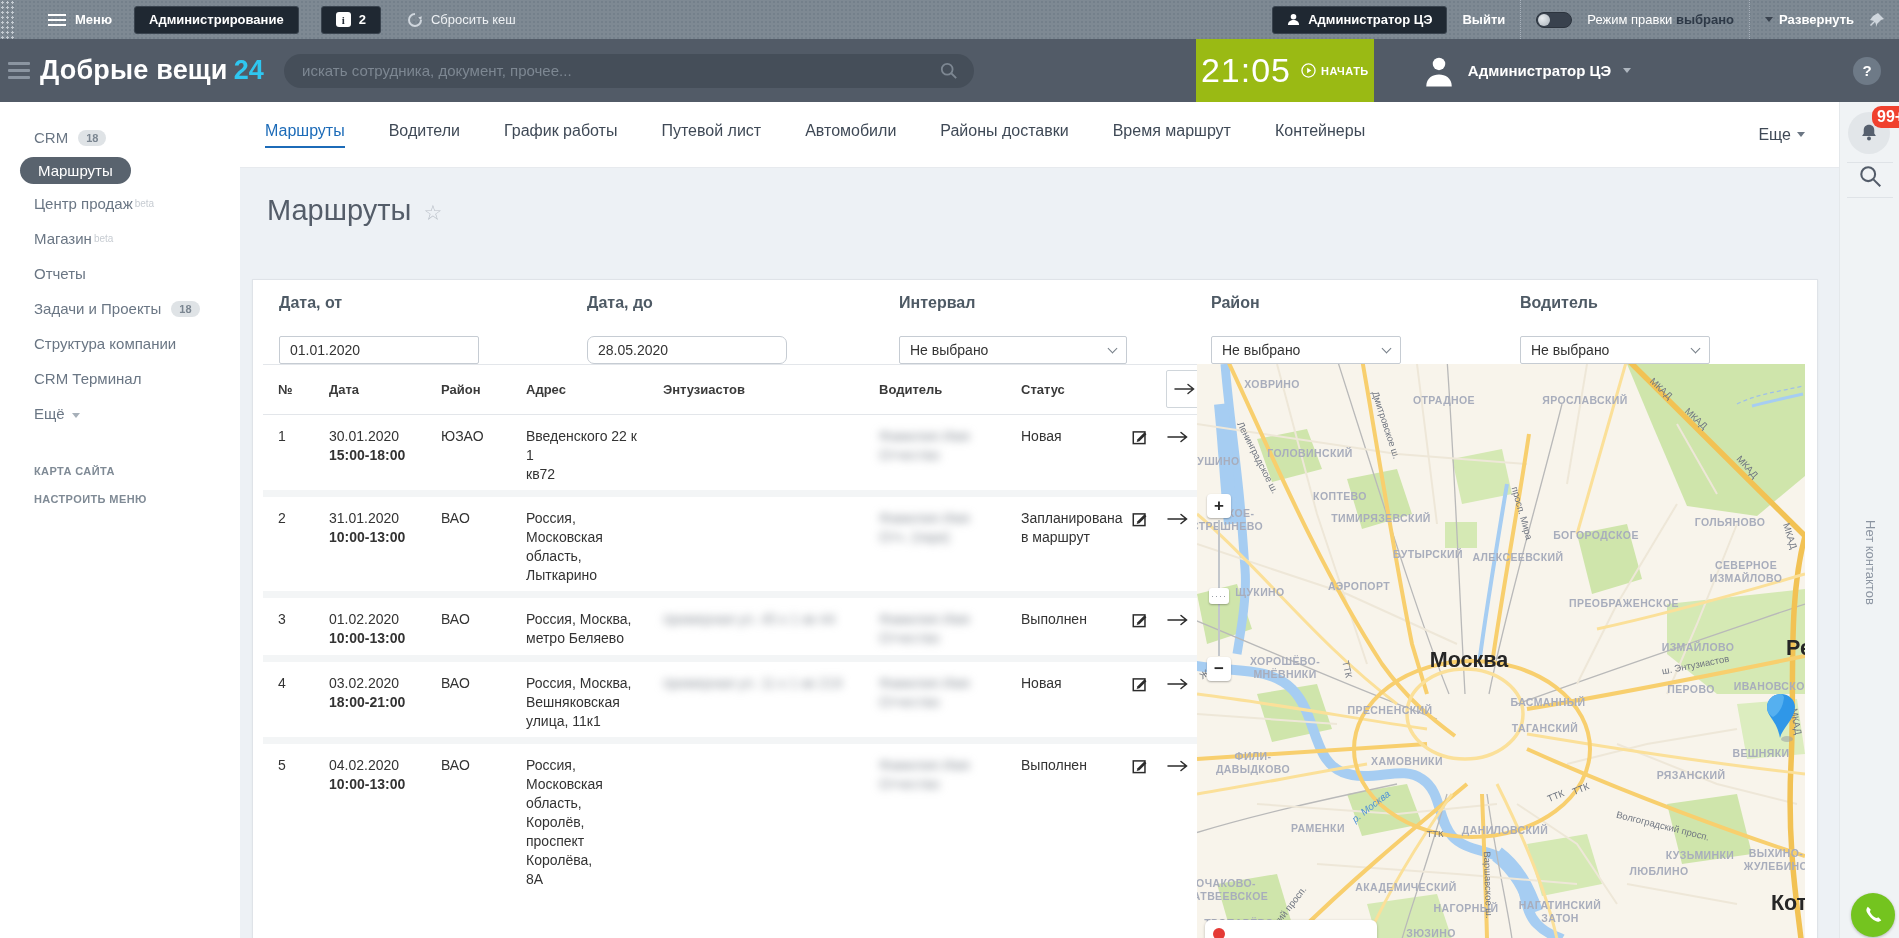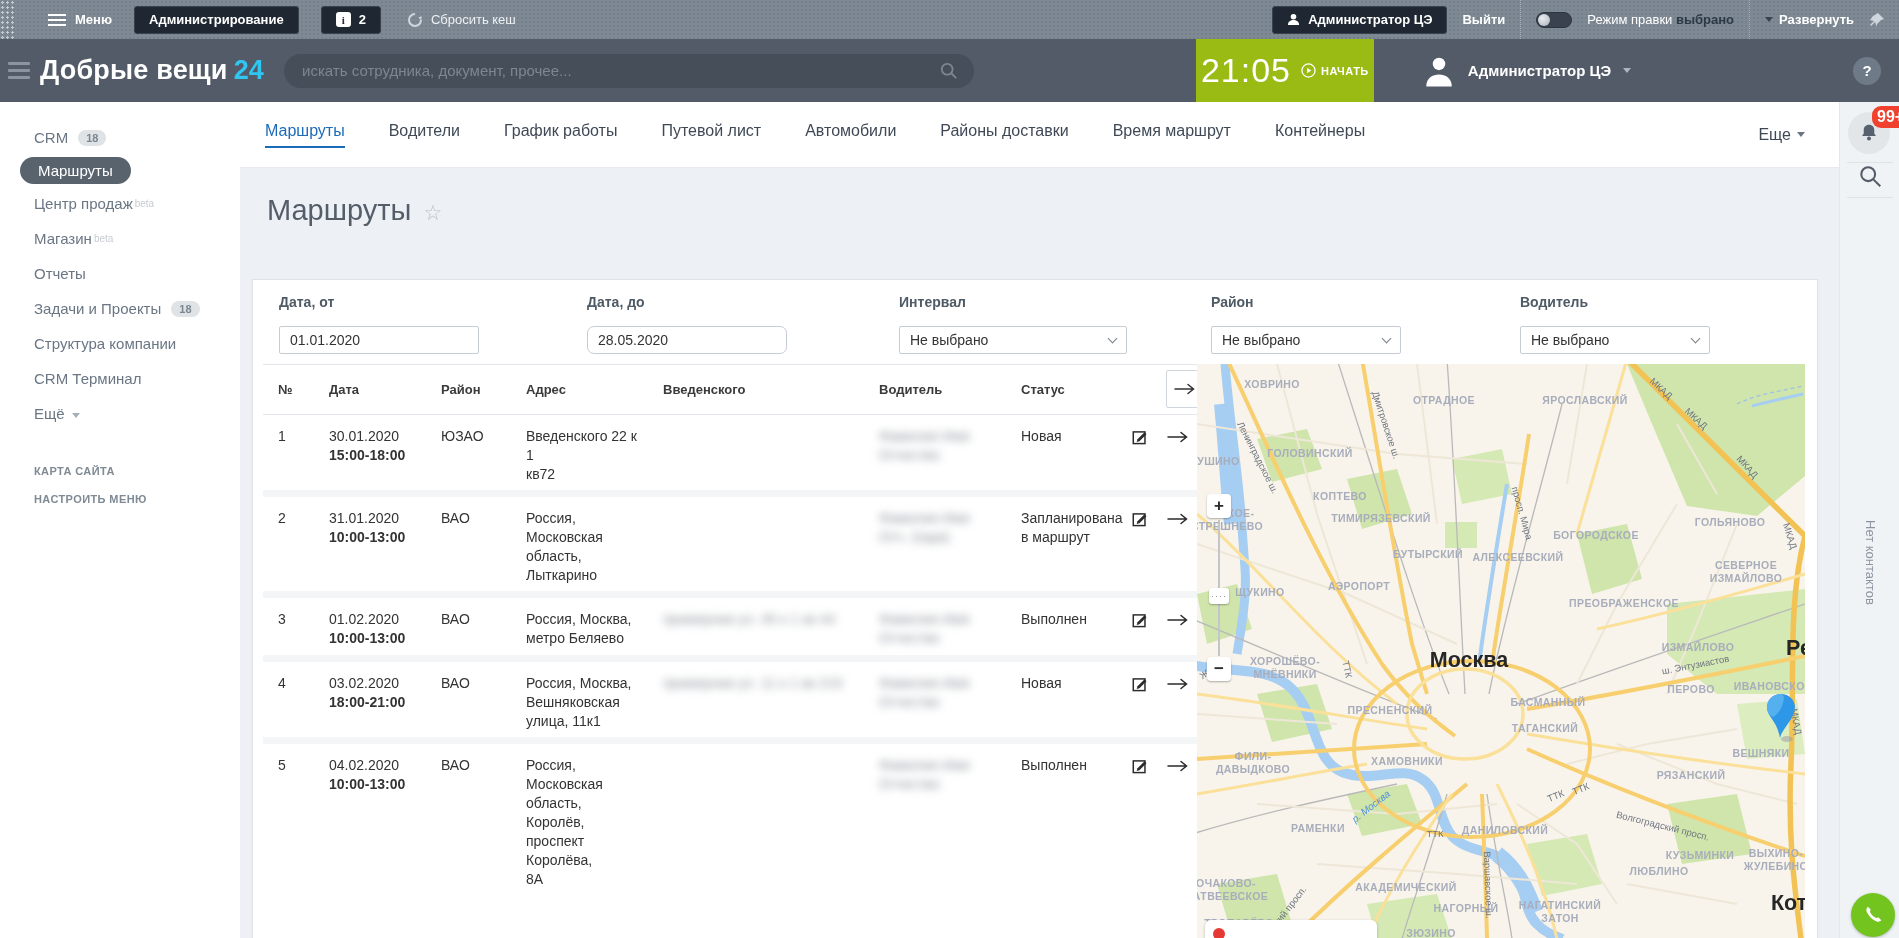--- a/index.html
+++ b/index.html
@@ -76,21 +76,21 @@
   .tabs-more{position:absolute;right:34px;display:flex;align-items:center;gap:6px;font-size:16px;color:#3f4956;cursor:pointer;}
   .tabs-more .caret-down{border-top-color:#6b7683;}
   .title-row{display:flex;align-items:center;margin:26px 0 0 27px;}
   .page-title{font-size:29px;color:#545d69;font-weight:400;}
   .fav-star{color:#b9bfc7;font-size:21px;margin-left:12px;margin-top:4px;cursor:pointer;}
 
   
   .panel{position:absolute;left:12px;top:177px;width:1566px;height:659px;background:#fff;border:1px solid #dfe3e8;
     border-bottom:none;box-shadow:0 1px 2px rgba(50,60,70,.06);}
   .filters{position:absolute;left:26px;top:14px;display:grid;grid-template-columns:308px 312px 312px 309px 240px;}
-  .flabel{font-size:14px;font-weight:bold;color:#4e5a65;margin-bottom:16px;}
+  .flabel{font-size:16px;font-weight:bold;color:#4e5a65;margin-bottom:24px;}
   .finput{width:200px;height:28px;border:1px solid #c6ccd3;border-radius:2px;font-size:14px;color:#333;padding:0 10px;outline:none;}
   .fselect{height:28px;border:1px solid #c6ccd3;border-radius:2px;font-size:14px;color:#333;padding:0 10px;
     display:flex;align-items:center;justify-content:space-between;cursor:pointer;background:#fff;}
   .chev{width:7px;height:7px;border-right:1.5px solid #767f88;border-bottom:1.5px solid #767f88;transform:rotate(45deg);margin-top:-4px;}
 
   
   .rtable{position:absolute;left:10px;top:84px;width:943px;}
   .thead{position:relative;height:51px;border-top:1px solid #e3e6ea;border-bottom:1px solid #e3e6ea;display:flex;background:#fff;}
   .tcell{font-size:13px;font-weight:bold;color:#3a3a3a;line-height:49px;padding-left:15px;overflow:hidden;white-space:nowrap;}
   .c0{width:51px;} .c1{width:112px;} .c2{width:85px;} .c3{width:137px;} .c4{width:216px;} .c5{width:142px;} .c6{width:112px;}
@@ -321,21 +321,21 @@
           </div>
         </div>
 
       <div class="rtable">
         <div class="thead">
           <div style="display:flex;">
               <span class="tcell c0">№</span>
               <span class="tcell c1">Дата</span>
               <span class="tcell c2">Район</span>
               <span class="tcell c3">Адрес</span>
-              <span class="tcell c4">Введенского</span>
+              <span class="tcell c4">Энтузиастов</span>
               <span class="tcell c5">Водитель</span>
               <span class="tcell c6">Статус</span>
             </div>
           <div class="hdr-arrow-btn">
             <svg width="22" height="12" viewBox="0 0 22 12">
               <path d="M1,6 H19 M14,1.5 L19.5,6 L14,10.5" fill="none" stroke="#333" stroke-width="1.5" stroke-linecap="round"></path>
             </svg>
           </div>
         </div>
         <div>

